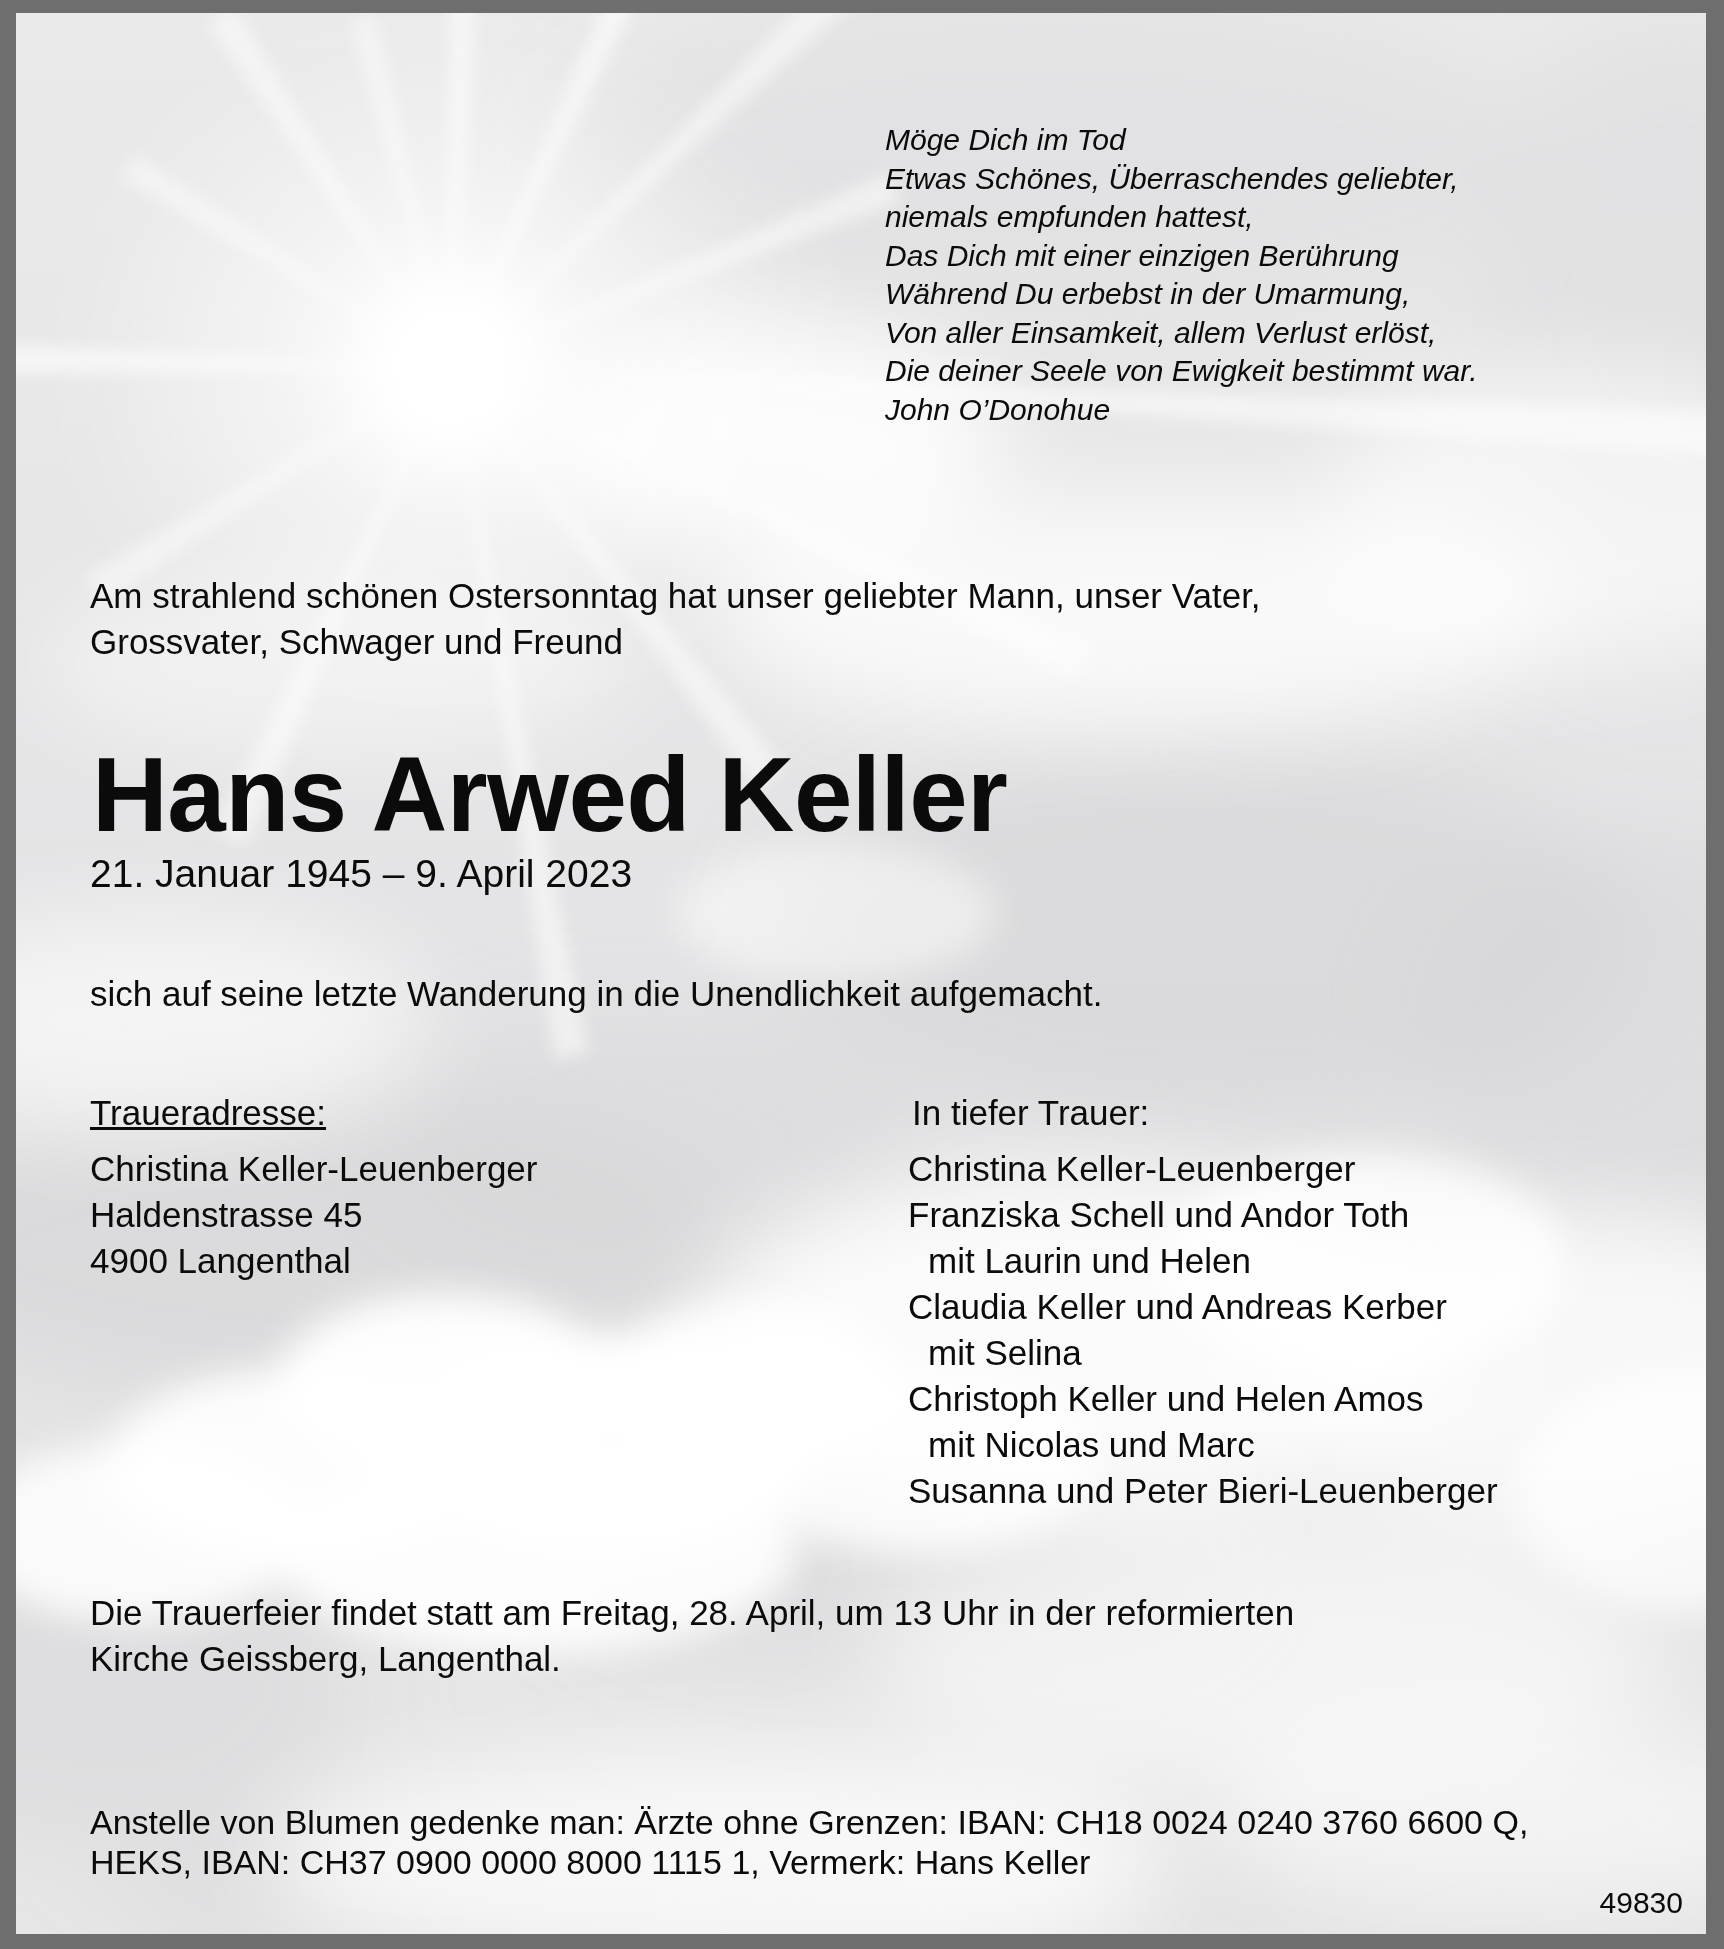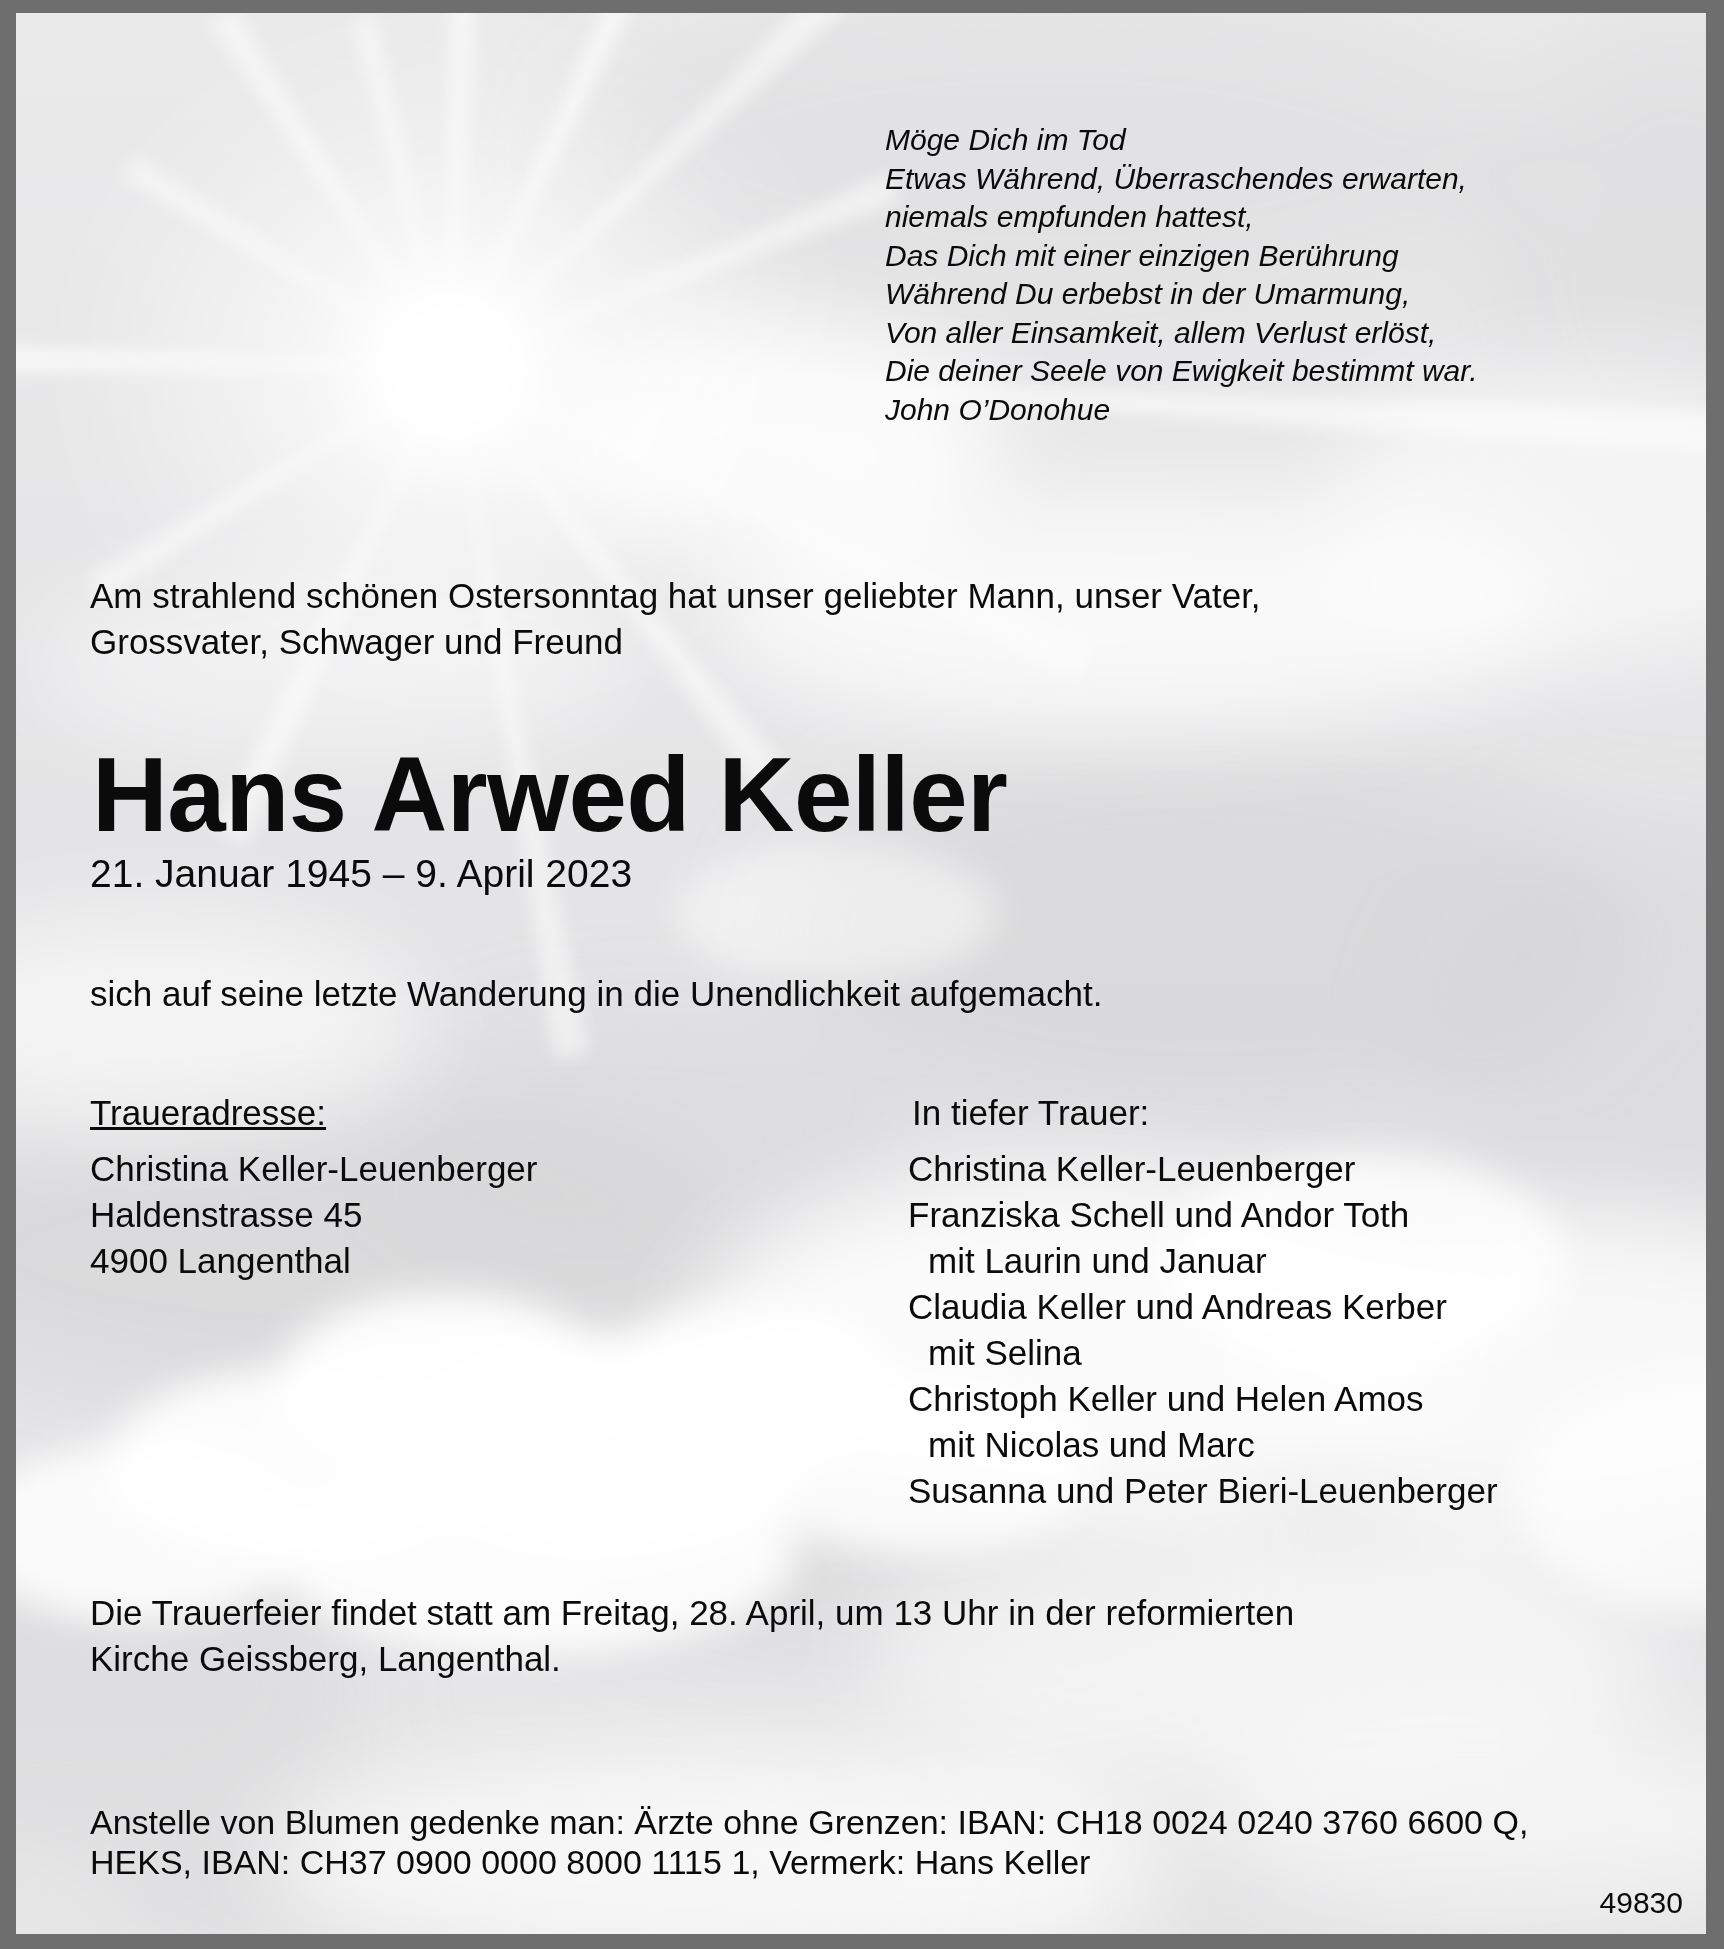--- a/index.html
+++ b/index.html
@@ -135,21 +135,21 @@
         <circle cx="434" cy="354" r="120" fill="#ffffff" opacity="0.9" filter="url(#b45)"></circle>
         <circle cx="434" cy="354" r="70" fill="#ffffff" filter="url(#b25)"></circle>
         <circle cx="434" cy="354" r="45" fill="#ffffff" filter="url(#b8)"></circle>
       </g>
     </svg>
 
     <div class="layer">
 
       <div class="txt poem">
         <div>Möge Dich im Tod</div>
-        <div>Etwas Während, Überraschendes erwarten,</div>
+        <div>Etwas Schönes, Überraschendes geliebter,</div>
         <div>niemals empfunden hattest,</div>
         <div>Das Dich mit einer einzigen Berührung</div>
         <div>Während Du erbebst in der Umarmung,</div>
         <div>Von aller Einsamkeit, allem Verlust erlöst,</div>
         <div>Die deiner Seele von Ewigkeit bestimmt war.</div>
         <div class="attr">John O’Donohue</div>
       </div>
 
       <div class="txt intro">
         <div>Am strahlend schönen Ostersonntag hat unser geliebter Mann, unser Vater,</div>
@@ -167,21 +167,21 @@
 
       <div class="txt col-body left">
         <div>Christina Keller-Leuenberger</div>
         <div>Haldenstrasse 45</div>
         <div>4900 Langenthal</div>
       </div>
 
       <div class="txt col-body right">
         <div>Christina Keller-Leuenberger</div>
         <div>Franziska Schell und Andor Toth</div>
-        <div class="indent">mit Laurin und Januar</div>
+        <div class="indent">mit Laurin und Helen</div>
         <div>Claudia Keller und Andreas Kerber</div>
         <div class="indent">mit Selina</div>
         <div>Christoph Keller und Helen Amos</div>
         <div class="indent">mit Nicolas und Marc</div>
         <div>Susanna und Peter Bieri-Leuenberger</div>
       </div>
 
       <div class="txt funeral">
         <div>Die Trauerfeier findet statt am Freitag, 28. April, um 13 Uhr in der reformierten</div>
         <div>Kirche Geissberg, Langenthal.</div>

